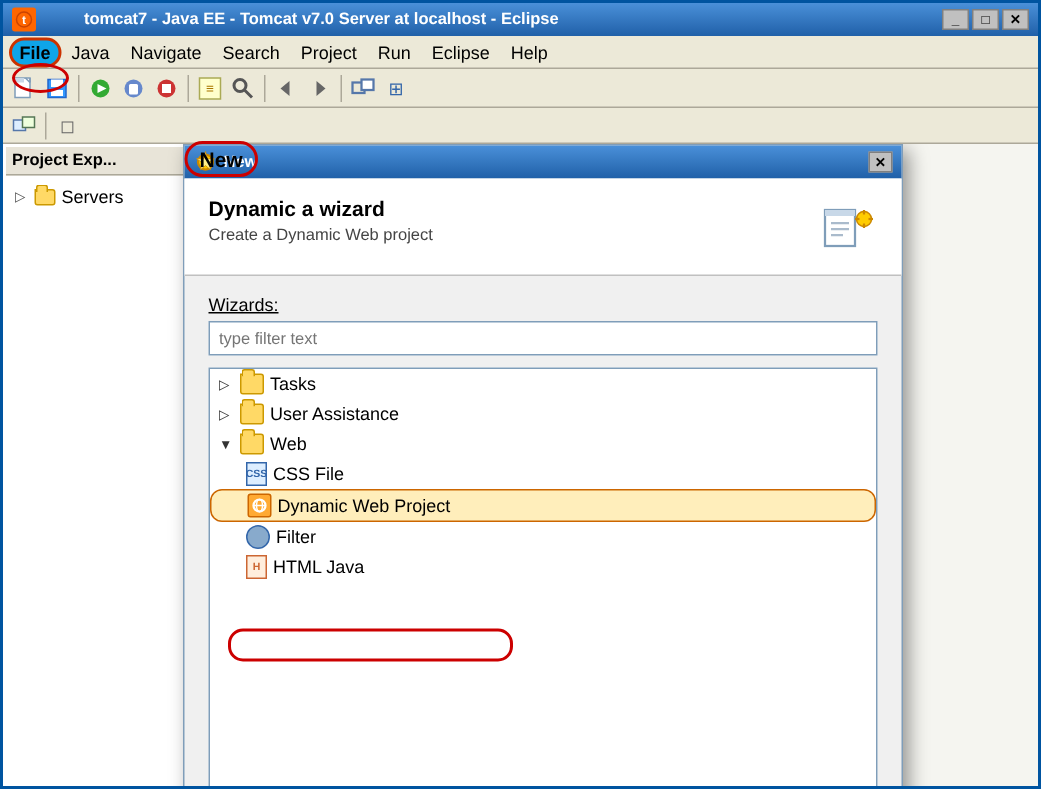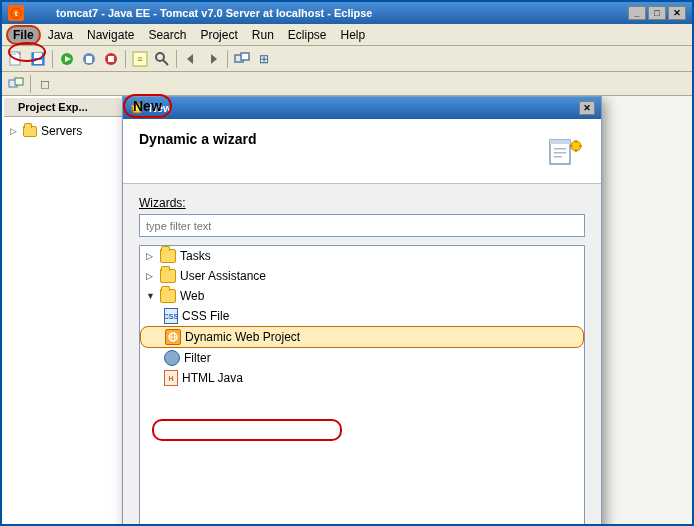--- a/index.html
+++ b/index.html
@@ -89,21 +89,21 @@
 
     .menu-item {
       padding: 2px 6px;
       font-size: 12px;
       cursor: pointer;
       color: #000;
       border: 1px solid transparent;
     }
 
     .menu-item.active {
-      background: #a3a3a3;
+      background: #0ea5e9;
       border: 2px solid #cc3300;
       border-radius: 10px;
       font-weight: bold;
       padding: 1px 5px;
     }
 
     
     .toolbar {
       background: #ece9d8;
       height: 26px;
@@ -158,21 +158,21 @@
     .sidebar {
       width: 155px;
       background: white;
       border-right: 1px solid #aca899;
       flex-shrink: 0;
       padding: 2px;
     }
 
     .sidebar-header {
       background: #e8e4d8;
-      padding: 3px 14px;
+      padding: 3px 4px;
       font-size: 11px;
       font-weight: bold;
       border-bottom: 1px solid #aca899;
       color: #000;
     }
 
     .sidebar-tree {
       padding: 4px 2px;
     }
 
@@ -605,20 +605,21 @@
             <polygon points="8,1 9.2,5.8 14,5.8 10.2,8.4 11.4,13.2 8,10.4 4.6,13.2 5.8,8.4 2,5.8 6.8,5.8" fill="#ffee88" stroke="#cc8800" stroke-width="0.5"></polygon>
           </svg>
         </div>
         <span style="margin-left:4px;">New</span>
         <div class="dialog-close-btn">✕</div>
       </div>
 
       <div class="dialog-header">
         <div class="dialog-header-text">
           <div class="dialog-title-text">Dynamic a wizard</div>
+          <div class="dialog-subtitle">Create a Dynamic Web project</div>
         </div>
         <div class="dialog-header-icon">
           <svg width="38" height="38" viewBox="0 0 38 38">
 
             <rect x="4" y="8" width="20" height="24" fill="white" stroke="#7f9db9" stroke-width="1.5"></rect>
             <rect x="4" y="8" width="20" height="4" fill="#c8d8e8"></rect>
             <rect x="8" y="16" width="12" height="1.5" fill="#aabbcc"></rect>
             <rect x="8" y="20" width="12" height="1.5" fill="#aabbcc"></rect>
             <rect x="8" y="24" width="8" height="1.5" fill="#aabbcc"></rect>
 

